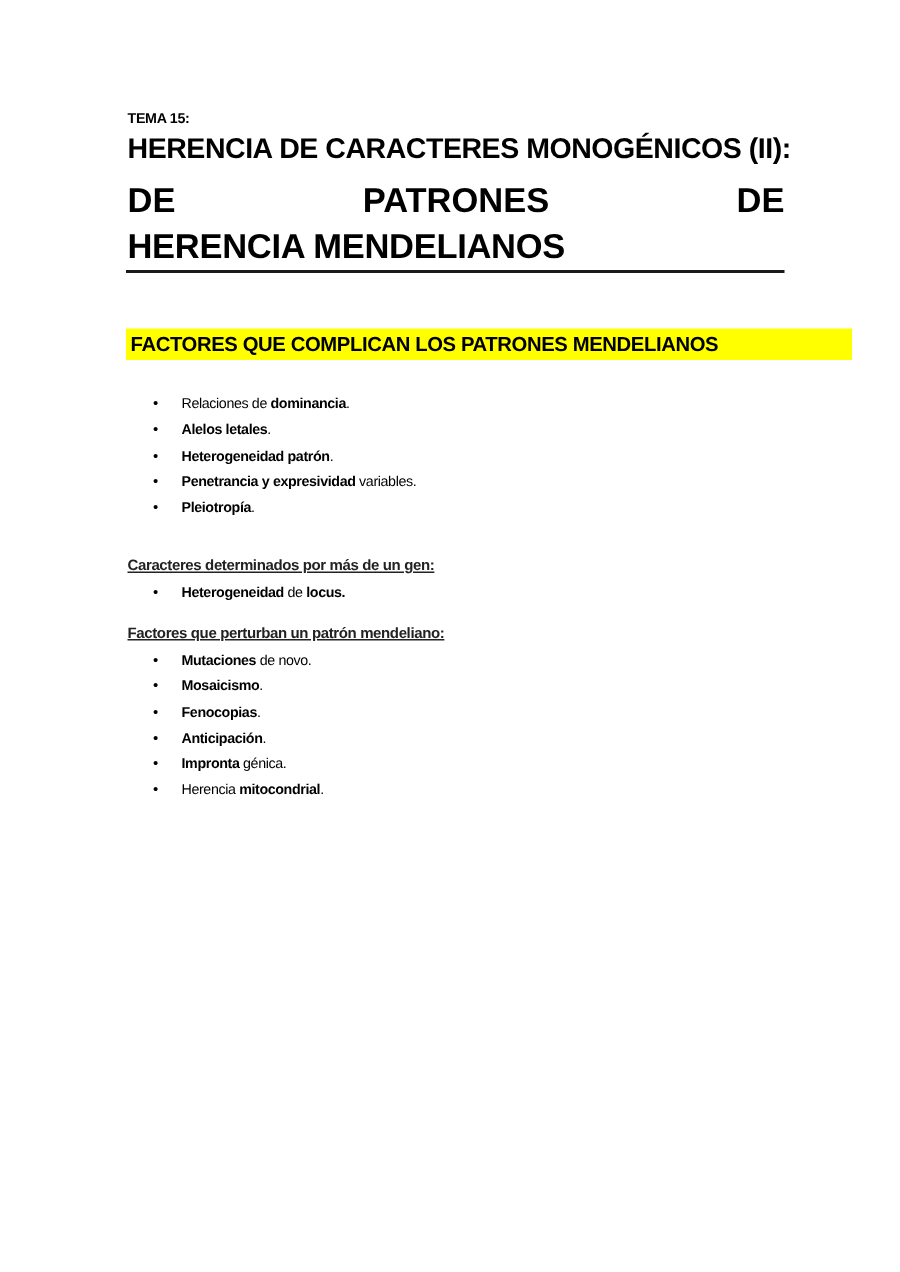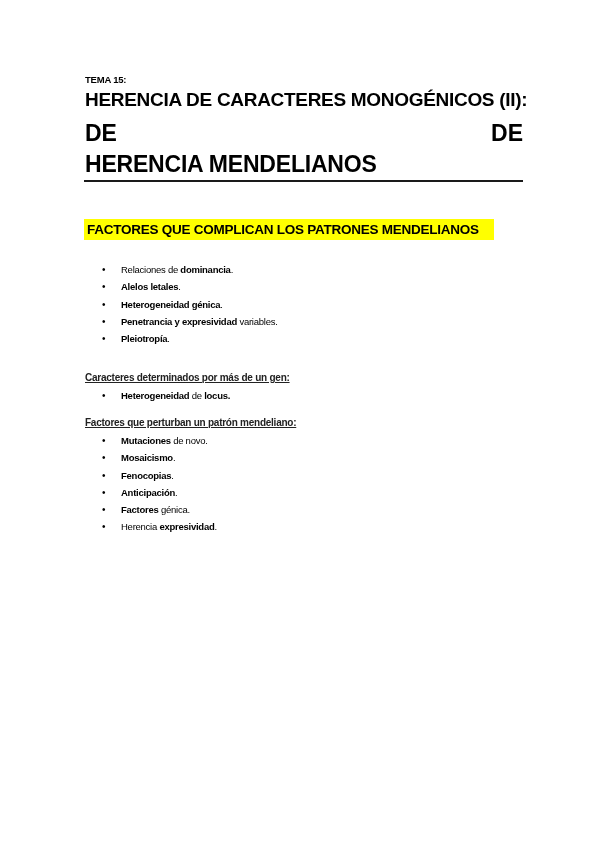--- a/index.html
+++ b/index.html
@@ -69,21 +69,21 @@
       top: 180px;
       left: -1px;
       width: 439px;
       height: 0;
       border-top: 2px solid #1a1a1a;
     }
     .section-heading {
       position: absolute;
       top: 219px;
       left: -1px;
-      width: 410px;
+      width: 484px;
       height: 21px;
       background: #ffff00;
       font-size: 13.5px;
       font-weight: bold;
       line-height: 21px;
       padding-left: 3px;
       box-sizing: border-box;
       letter-spacing: -0.25px;
       white-space: nowrap;
     }
@@ -127,20 +127,21 @@
 <body>
 
 <div class="page">
 
   <div class="tema">TEMA 15:</div>
 
   <div class="title-line1">HERENCIA DE CARACTERES MONOGÉNICOS (II):</div>
 
   <div class="title-line2">
     <span>DE</span>
+    <span>PATRONES</span>
     <span>DE</span>
   </div>
 
   <div class="title-line3">HERENCIA MENDELIANOS</div>
 
   <div class="rule"></div>
 
   <div class="section-heading">FACTORES QUE COMPLICAN LOS PATRONES MENDELIANOS</div>
 
   <div class="group" style="top:259px;">
@@ -148,21 +149,21 @@
       <li>
         <span class="bullet">•</span>
         <span class="r">Relaciones de </span><span class="b">dominancia</span><span class="r">.</span>
       </li>
       <li>
         <span class="bullet">•</span>
         <span class="b">Alelos letales</span><span class="r">.</span>
       </li>
       <li>
         <span class="bullet">•</span>
-        <span class="b">Heterogeneidad génica</span><span class="r">.</span>
+        <span class="b">Heterogeneidad patrón</span><span class="r">.</span>
       </li>
       <li>
         <span class="bullet">•</span>
         <span class="b">Penetrancia y expresividad</span><span class="r"> variables.</span>
       </li>
       <li>
         <span class="bullet">•</span>
         <span class="b">Pleiotropía</span><span class="r">.</span>
       </li>
     </ul>
@@ -192,22 +193,22 @@
       <li>
         <span class="bullet">•</span>
         <span class="b">Fenocopias</span><span class="r">.</span>
       </li>
       <li>
         <span class="bullet">•</span>
         <span class="b">Anticipación</span><span class="r">.</span>
       </li>
       <li>
         <span class="bullet">•</span>
-        <span class="b">Factores</span><span class="r"> génica.</span>
-      </li>
-      <li>
-        <span class="bullet">•</span>
-        <span class="r">Herencia </span><span class="b">expresividad</span><span class="r">.</span>
+        <span class="b">Impronta</span><span class="r"> génica.</span>
+      </li>
+      <li>
+        <span class="bullet">•</span>
+        <span class="r">Herencia </span><span class="b">mitocondrial</span><span class="r">.</span>
       </li>
     </ul>
   </div>
 
 </div>
 
 </body></html>

